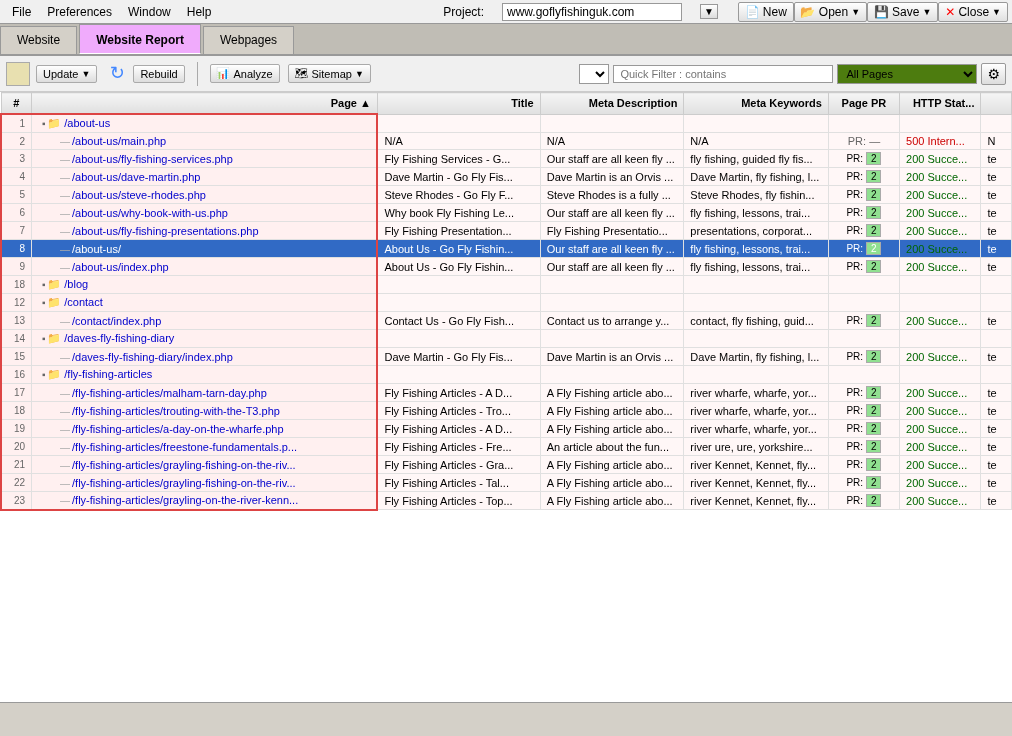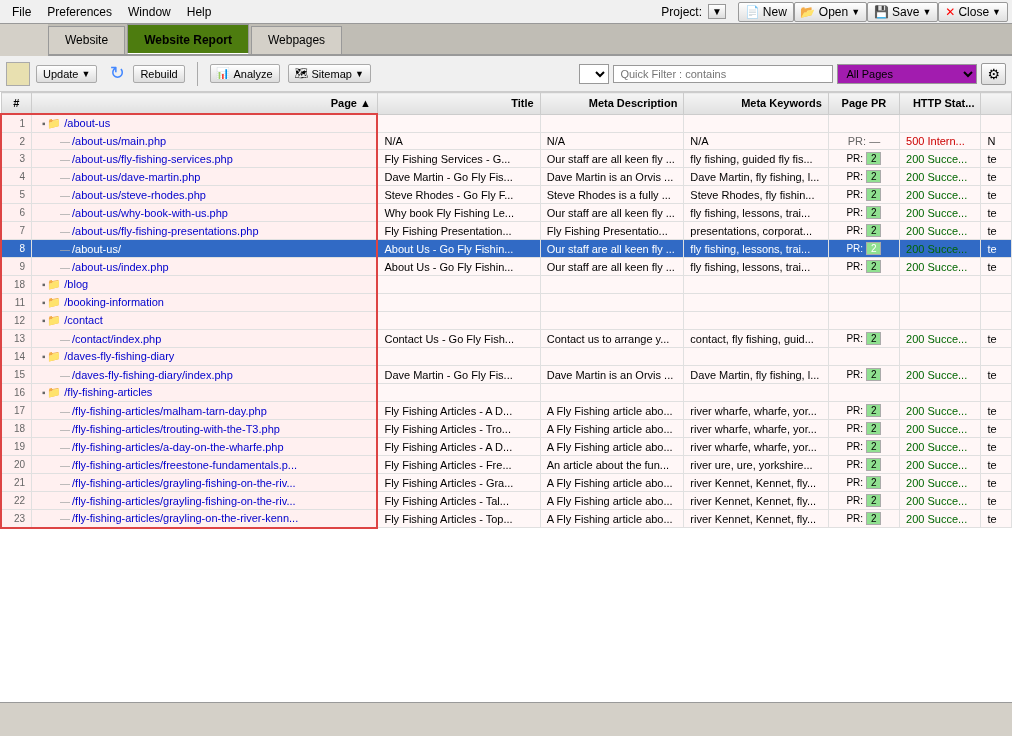--- a/index.html
+++ b/index.html
@@ -2,39 +2,39 @@
 <html><head>
   <meta charset="utf-8">
   <style>
     * { box-sizing: border-box; margin: 0; padding: 0; }
     body { font-family: Arial, sans-serif; font-size: 12px; background: #d4d0c8; overflow: hidden; }
 
     
     .menubar { background: #f0f0f0; border-bottom: 1px solid #999; display: flex; align-items: center; padding: 2px 4px; height: 24px; }
     .menubar-item { padding: 2px 8px; cursor: pointer; font-size: 12px; }
     .menubar-separator { flex: 1; }
-    .project-area { display: flex; align-items: center; gap: 6px; margin-right: 12px; }
+    .project-area { display: flex; align-items: center; gap: 18px; margin-right: 20px; }
     .project-label { font-size: 12px; }
     .project-input { border: 1px solid #999; padding: 1px 4px; font-size: 12px; width: 180px; background: white; }
     .toolbar-btn { display: flex; align-items: center; gap: 3px; padding: 2px 6px; border: 1px solid #999; background: linear-gradient(to bottom, #fff, #e0e0e0); cursor: pointer; font-size: 12px; border-radius: 2px; }
 
     
-    .tabbar { display: flex; background: #c0bdb5; border-bottom: 2px solid #999; margin-left: 48px; }
+    .tabbar { display: flex; background: #c0bdb5; border-bottom: 2px solid #999; }
     .tab { padding: 6px 16px; cursor: pointer; font-size: 12px; border: 1px solid #999; border-bottom: none; background: #d4d0c8; margin-right: 2px; margin-top: 2px; }
-    .tab.active { background: #4d7c0f; border-bottom: 1px solid white; margin-top: 0; padding-top: 8px; font-weight: bold; }
+    .tab.active { background: #f0abfc; border-bottom: 1px solid white; margin-top: 0; padding-top: 8px; font-weight: bold; }
 
     
     .toolbar { background: #f0f0f0; border-bottom: 1px solid #ccc; display: flex; align-items: center; padding: 4px 6px; gap: 8px; height: 36px; }
     .toolbar-group { display: flex; align-items: center; gap: 4px; }
     .icon-btn { display: flex; align-items: center; gap: 3px; padding: 2px 6px; border: 1px solid #aaa; background: linear-gradient(to bottom, #fff, #ddd); cursor: pointer; font-size: 11px; border-radius: 2px; white-space: nowrap; }
     .toolbar-separator { width: 1px; height: 24px; background: #aaa; margin: 0 4px; }
     .filter-area { display: flex; align-items: center; gap: 4px; margin-left: auto; }
     .filter-dropdown { border: 1px solid #999; background: white; padding: 2px 4px; font-size: 11px; width: 30px; cursor: pointer; }
     .filter-input { border: 1px solid #999; padding: 2px 6px; font-size: 11px; width: 220px; background: white; color: #666; }
-    .pages-dropdown { border: 1px solid #999; background: #a21caf; padding: 2px 4px; font-size: 11px; width: 140px; cursor: pointer; }
+    .pages-dropdown { border: 1px solid #999; background: #4d7c0f; padding: 2px 4px; font-size: 11px; width: 140px; cursor: pointer; }
     .gear-btn { border: 1px solid #999; background: linear-gradient(to bottom, #fff, #ddd); padding: 2px 5px; cursor: pointer; font-size: 14px; border-radius: 2px; }
 
     
     .table-container { overflow: auto; height: calc(736px - 24px - 36px - 36px - 30px); background: white; }
     table { width: 100%; border-collapse: collapse; }
     thead th { background: linear-gradient(to bottom, #f5f5f5, #e0e0e0); border: 1px solid #ccc; padding: 4px 6px; text-align: right; font-size: 11px; font-weight: bold; position: sticky; top: 0; white-space: nowrap; }
     thead th.center { text-align: center; }
     tbody td { border: 1px solid #e0e0e0; padding: 2px 6px; font-size: 11px; white-space: nowrap; overflow: hidden; text-overflow: ellipsis; max-width: 200px; }
     tbody tr.selected { background: #316ac5; color: white; }
     tbody tr.selected td { color: white; }
@@ -71,20 +71,21 @@
 <body>
 
 <div class="menubar">
   <span class="menubar-item">File</span>
   <span class="menubar-item">Preferences</span>
   <span class="menubar-item">Window</span>
   <span class="menubar-item">Help</span>
   <span class="menubar-separator"></span>
   <div class="project-area">
     <span class="project-label">Project:</span>
+    <input class="project-input" type="text" value="www.goflyfishinguk.com" style="">
     <span style="border:1px solid #999; padding:1px 3px; background:linear-gradient(to bottom,#fff,#ddd); cursor:pointer; font-size:10px;">▼</span>
   </div>
   <div class="toolbar-btn">
     <span style="color:#0066cc;">📄</span>
     <span>New</span>
   </div>
   <div class="toolbar-btn">
     <span style="color:#cc8800;">📂</span>
     <span>Open</span>
     <span style="font-size:9px;">▼</span>
@@ -256,30 +257,20 @@
           <td class="row-num">18</td>
           <td class="page-cell col-page" style="overflow: hidden; text-overflow: ellipsis;"><span style="padding-left:4px; display:inline-block;"><span style="color:#666; margin-right:2px; font-size:10px;">▪</span><span style="color:#cc8800; margin-right:3px;">📁</span><a href="#">/blog</a></span></td>
           <td class="col-title"></td>
           <td class="col-meta-desc"></td>
           <td class="col-meta-kw"></td>
           <td class="col-pr" style="text-align: center;"></td>
           <td class="col-http"></td>
           <td class="col-extra"></td>
         </tr>
         <tr class="row-highlight">
-          <td class="row-num">11</td>
-          <td class="page-cell col-page" style="overflow: hidden; text-overflow: ellipsis;"><span style="padding-left:4px; display:inline-block;"><span style="color:#666; margin-right:2px; font-size:10px;">▪</span><span style="color:#cc8800; margin-right:3px;">📁</span><a href="#">/booking-information</a></span></td>
-          <td class="col-title"></td>
-          <td class="col-meta-desc"></td>
-          <td class="col-meta-kw"></td>
-          <td class="col-pr" style="text-align: center;"></td>
-          <td class="col-http"></td>
-          <td class="col-extra"></td>
-        </tr>
-        <tr class="row-highlight">
           <td class="row-num">12</td>
           <td class="page-cell col-page" style="overflow: hidden; text-overflow: ellipsis;"><span style="padding-left:4px; display:inline-block;"><span style="color:#666; margin-right:2px; font-size:10px;">▪</span><span style="color:#cc8800; margin-right:3px;">📁</span><a href="#">/contact</a></span></td>
           <td class="col-title"></td>
           <td class="col-meta-desc"></td>
           <td class="col-meta-kw"></td>
           <td class="col-pr" style="text-align: center;"></td>
           <td class="col-http"></td>
           <td class="col-extra"></td>
         </tr>
         <tr class="row-highlight">

